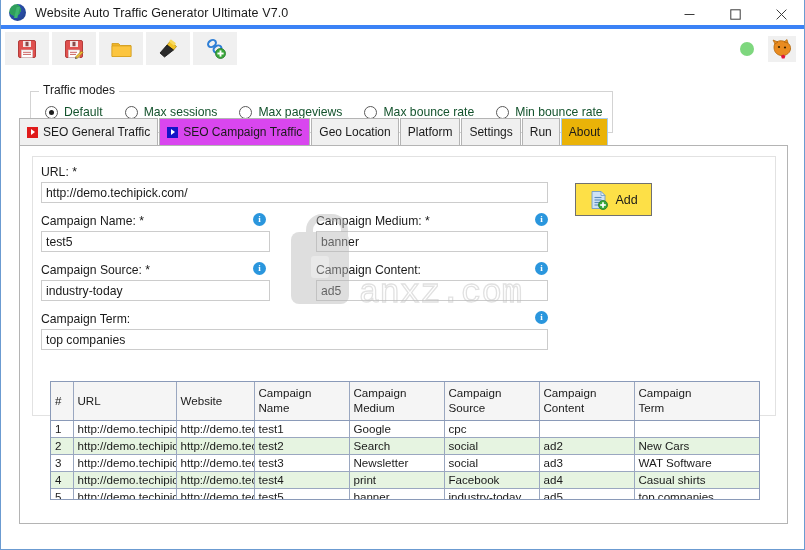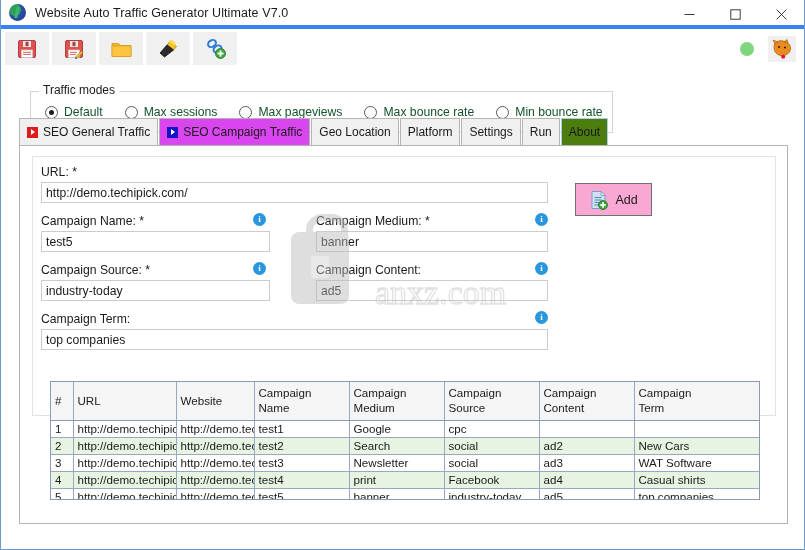--- a/index.html
+++ b/index.html
@@ -181,21 +181,21 @@
     margin-right: 1px;
     position: relative;
   }
   .tab.active {
     background: #d946ef;
     height: 22px;
     border-color: #b4b4b4;
     z-index: 5;
   }
   .tab.hover {
-    background: #4d7c0f;
+    background: #eab308;
     border-color: #a8cdea;
   }
   .tab-ico {
     width: 11px; height: 11px;
     margin-right: 5px;
     display: flex; align-items: center; justify-content: center;
     flex: 0 0 auto;
   }
   .tab-ico.red  { background: #e01b1b; }
   .tab-ico.blue { background: #1414c8; }
@@ -256,21 +256,21 @@
     font-weight: bold;
     font-size: 9px;
     color: #ffffff;
     line-height: 1;
   }
 
   .add-btn {
     position: absolute;
     left: 542px; top: 26px;
     width: 77px; height: 33px;
-    background: #f9a8d4;
+    background: #fde047;
     border: 1px solid #707070;
     display: flex;
     align-items: center;
     justify-content: center;
     gap: 6px;
     cursor: default;
     font-size: 12.5px;
     color: #1a1a1a;
   }
 
@@ -355,22 +355,22 @@
     font-family: "DejaVu Sans", sans-serif;
     font-size: 44px;
     line-height: 1;
     letter-spacing: 2px;
     color: transparent;
     -webkit-text-stroke: 1.4px #b9b9b9;
     white-space: nowrap;
   }
   .wm-url {
     position: absolute;
-    left: 84px; top: 66px;
-    font-family: Liberation Serif, serif;
+    left: 68px; top: 66px;
+    font-family: Liberation Mono, monospace;
     font-size: 34px;
     line-height: 1;
     color: transparent;
     -webkit-text-stroke: 1.3px #bdbdbd;
     white-space: nowrap;
   }
 </style>
 </head>
 <body>
 

